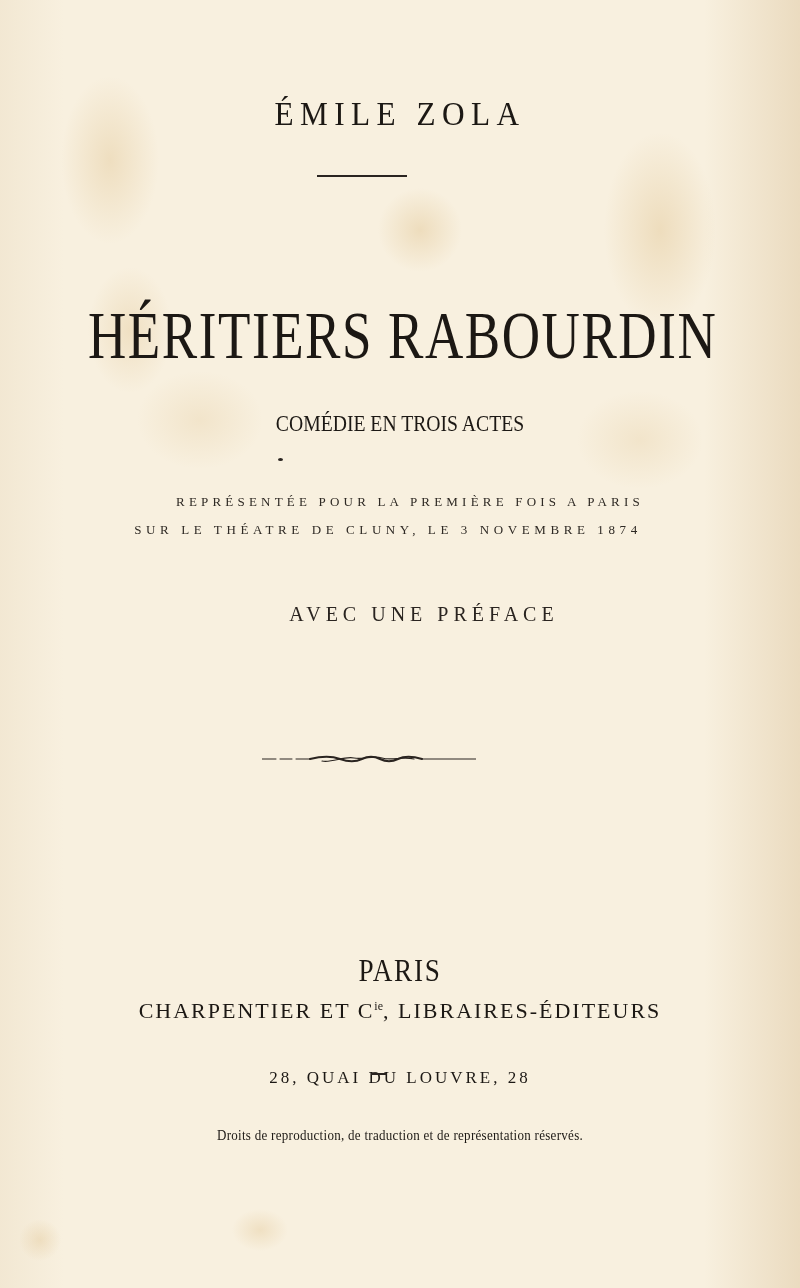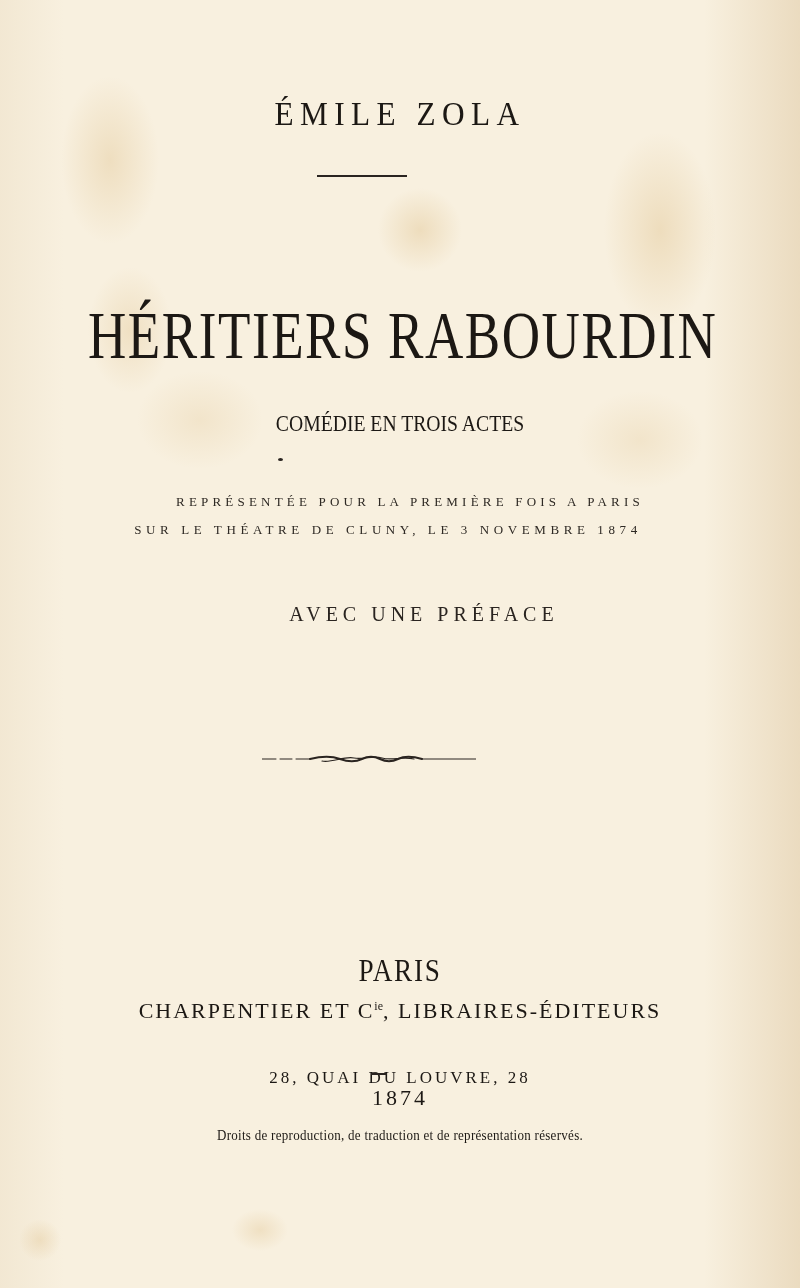--- a/index.html
+++ b/index.html
@@ -182,17 +182,16 @@
   </svg>
 
   <div class="line city">PARIS</div>
 
   <div class="line publisher"><span>CHARPENTIER ET C</span><sup>ie</sup><span>, LIBRAIRES-ÉDITEURS</span></div>
 
   <div class="line address">28, QUAI DU LOUVRE, 28</div>
 
   <div class="rule-tiny"></div>
 
-  <div class="line year">1874</div>
 
   <div class="line rights">Droits de reproduction, de traduction et de représentation réservés.</div>
 
 </div>
 
 </body></html>

